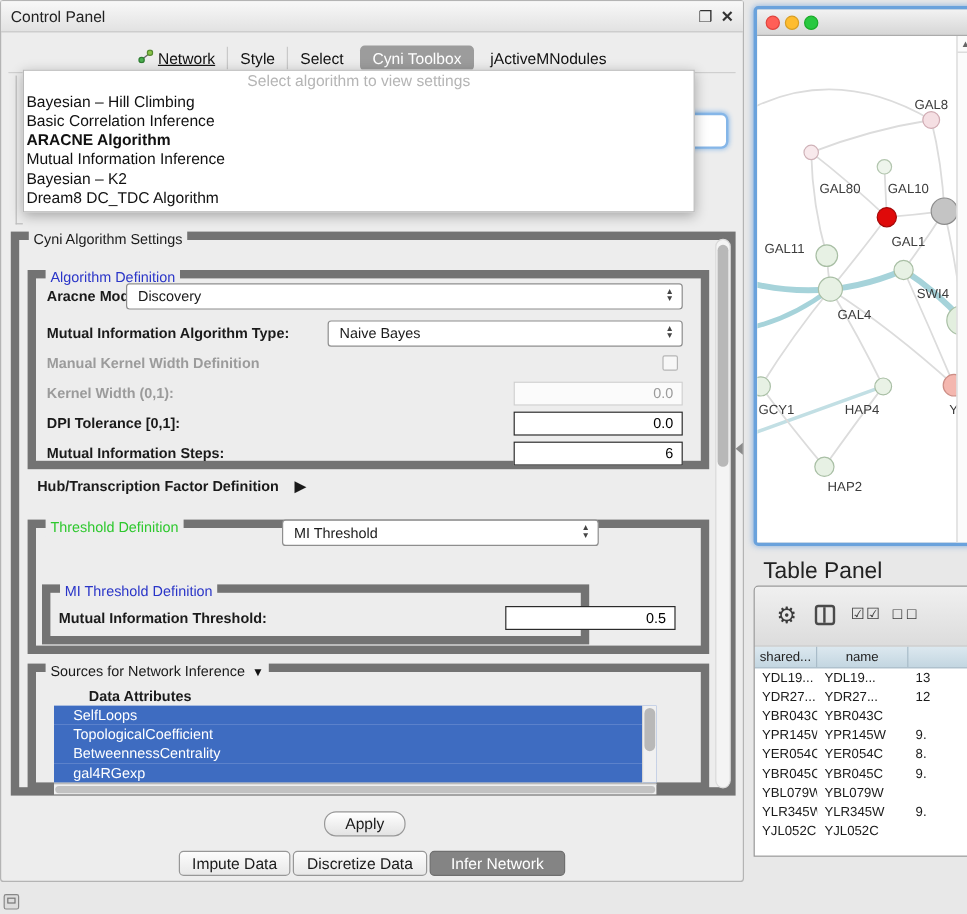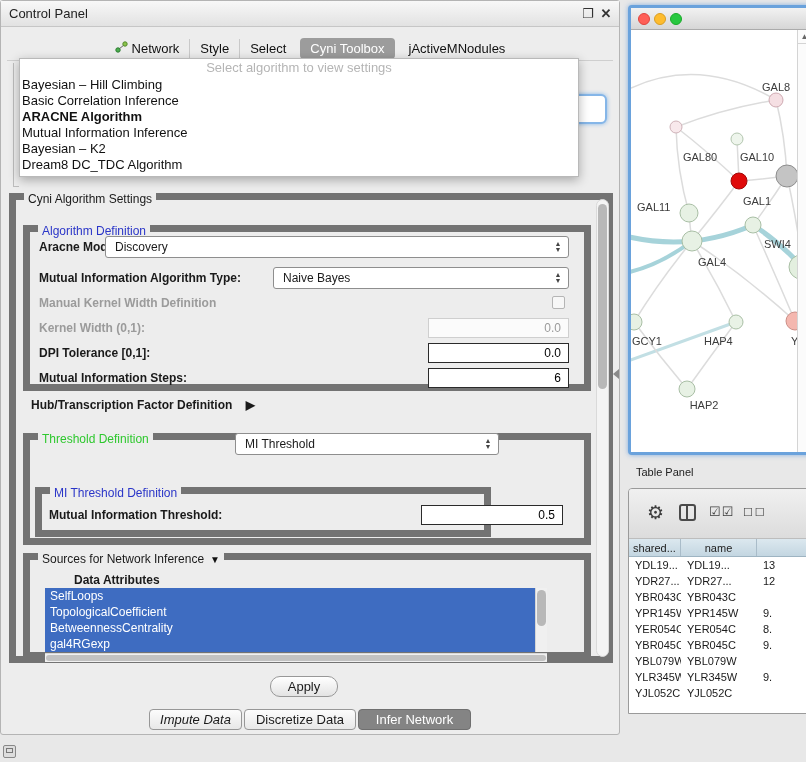--- a/index.html
+++ b/index.html
@@ -20,21 +20,21 @@
   .cp-title { position:absolute; left:8px; top:5px; font-size:13px; color:#222; }
   .winbtn { position:absolute; top:5px; font-size:13px; color:#333; width:14px; text-align:center; cursor:default; }
   .float-btn { right:24px; }
   .close-btn { right:6px; font-weight:bold; }
 
   
   .tabs { position:absolute; top:36px; left:0; right:0; height:23px;
           display:flex; justify-content:center; align-items:center; }
   .tab { padding:2px 10px; font-size:13px; color:#111; border-left:1px solid #c9c9c9;
          display:flex; align-items:center; gap:4px; white-space:nowrap; }
-  .tab:first-child { border-left:none; }
+  .tab:first-child { border-left:none;text-decoration:underline; }
   .tab.selected { background:var(--tab-gray); color:#fff; border-radius:4px;
                   border-left:none; margin:0 4px; padding:3px 10px; }
   .tab.selected + .tab { border-left:none; }
   .tabline { position:absolute; top:59px; left:6px; right:6px; height:1px; background:#cfcfcf; }
   .hidden-frame-edge { position:absolute; left:12px; top:62px; width:6px; height:124px;
          border-left:1px solid #bdbdbd; border-bottom:1px solid #bdbdbd; }
 
   
   .popup { position:absolute; left:18px; top:57px; width:560px; height:119px;
            background:#fff; border:1px solid #b9b9b9; box-shadow:0 3px 10px rgba(0,0,0,.3); z-index:40; }
@@ -65,21 +65,21 @@
   .field { position:absolute; height:20px; background:#fff; border:1px solid #2b2b2b;
            font-size:12px; text-align:right; padding-right:7px; font-family:"Liberation Sans",sans-serif; }
   .field.disabled { border:1px solid #cfcfcf; color:#9b9b9b; background:#fbfbfb; }
   .checkbox { position:absolute; width:13px; height:13px; border:1px solid #b5b5b5;
               border-radius:2px; background:#f7f7f7; }
   .hub-row { position:absolute; left:30px; top:395px; height:18px; line-height:18px; font-weight:bold; }
   .hub-row .tri-right { font-size:12px; margin-left:10px; }
 
   .list { position:absolute; background:#fff; }
   .list-item { height:16px; line-height:16px; color:#fff; background:var(--sel-blue);
-               padding-left:5px; font-size:12px; white-space:nowrap; overflow:hidden; }
+               padding-left:16px; font-size:12px; white-space:nowrap; overflow:hidden; }
 
   .vtrack { position:absolute; background:#f4f4f4; border:1px solid #dadada; border-radius:7px; }
   .vthumb { position:absolute; background:#b8b8b8; border-radius:5px; }
   .ltrack { position:absolute; background:#f0f0f0; border-left:1px solid #d5d5d5; }
   .htrack { position:absolute; background:#f0f0f0; border-top:1px solid #d9d9d9; }
   .hthumb { position:absolute; left:1px; right:1px; top:1px; bottom:1px; background:#c2c2c2; border-radius:4px; }
 
   .apply-btn { position:absolute; left:269px; top:675px; width:68px; height:21px;
                border:1px solid #989898; border-radius:10px;
                background:linear-gradient(#ffffff,#e3e3e3); font-size:13px;
@@ -106,21 +106,21 @@
   .tl.yellow { left:23px; background:#febc2e; border:1px solid #d89e24; }
   .tl.green { left:39px; background:#28c840; border:1px solid #1aab29; }
   .net-canvas { position:absolute; top:22px; left:0; right:0; bottom:0; background:#fff; overflow:hidden; }
   .net-canvas svg { position:absolute; left:0; top:0; }
   .net-vscroll { position:absolute; top:0; right:0; width:14px; bottom:0;
                  background:#fbfbfb; border-left:1px solid #d4d4d4; }
   .arrowbox { height:14px; border-bottom:1px solid #d4d4d4; text-align:center;
               font-size:8px; color:#666; line-height:14px; }
 
   
-  .tp-label { position:absolute; left:636px; top:466px; font-size:11px; color:#222; }
+  .tp-label { position:absolute; left:636px; top:466px; font-size:19px; color:#222; }
   .tablewin { position:absolute; left:628px; top:488px; width:186px; height:226px;
               background:#e4e4e4; border:1px solid #9a9a9a; border-radius:4px 4px 0 0; overflow:hidden; }
   .tp-toolbar { position:relative; height:50px; background:linear-gradient(#f0f0f0,#dcdcdc);
               border-bottom:1px solid #bdbdbd; }
   .gear { position:absolute; left:18px; top:12px; font-size:19px; color:#3c3c3c; }
   .colicon { position:absolute; left:50px; top:15px; width:17px; height:17px;
               border:2px solid #4a4a4a; border-radius:3px; }
   .colicon div { position:absolute; left:5px; top:0; bottom:0; width:2px; background:#4a4a4a; }
   .checkpair { position:absolute; left:80px; top:15px; font-size:13px; color:#3c3c3c; letter-spacing:1px; }
   .boxpair { position:absolute; left:114px; top:17px; font-size:11px; color:#3c3c3c; letter-spacing:2px; }
@@ -255,21 +255,21 @@
   <div class="htrack" style="left:44px; top:652px; width:502px; height:9px;">
     <div class="hthumb"></div>
   </div>
 
   <div class="vtrack" style="left:595px; top:198px; width:13px; height:458px;">
     <div class="vthumb" style="left:1px; top:4px; width:9px; height:185px;"></div>
   </div>
 
   <div class="apply-btn">Apply</div>
 
-  <div class="btab" style="left:148px; width:93px;font-style:italic;">Impute Data</div>
+  <div class="btab" style="left:148px; width:93px;">Impute Data</div>
   <div class="btab" style="left:243px; width:112px;">Discretize Data</div>
   <div class="btab selected" style="left:357px; width:113px;">Infer Network</div>
 </div>
 
 <div class="splitter-arrow"></div>
 <div class="mini-icon">
     <div></div>
   </div>
 
 <div class="netwin">

